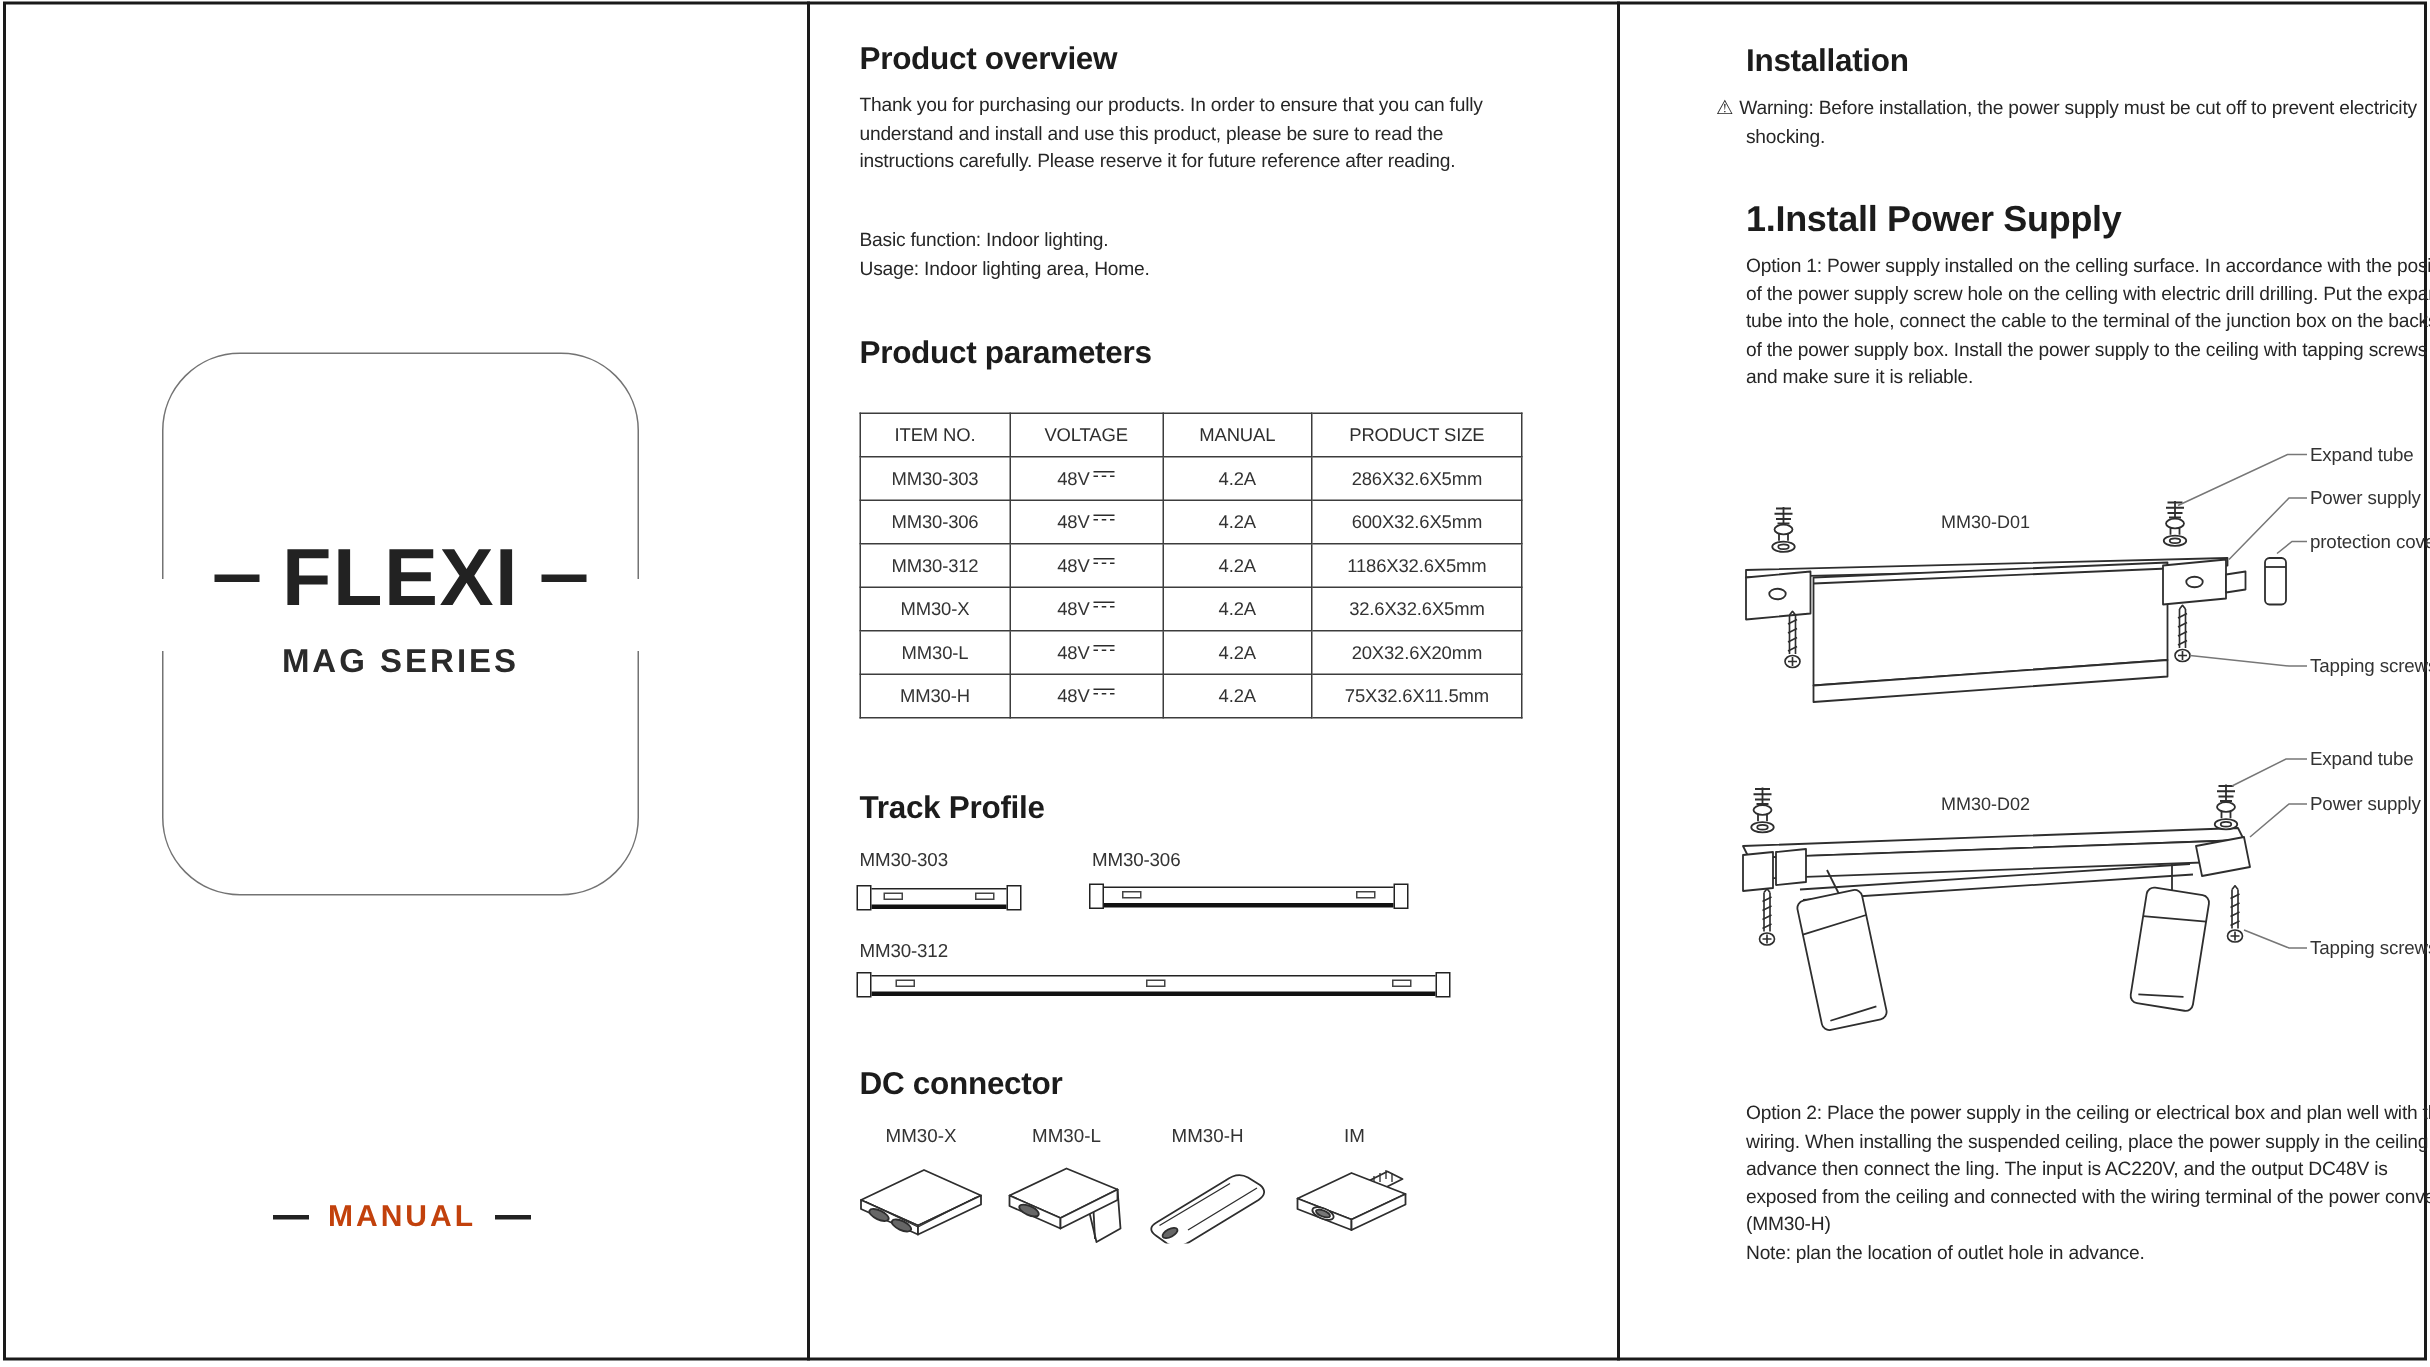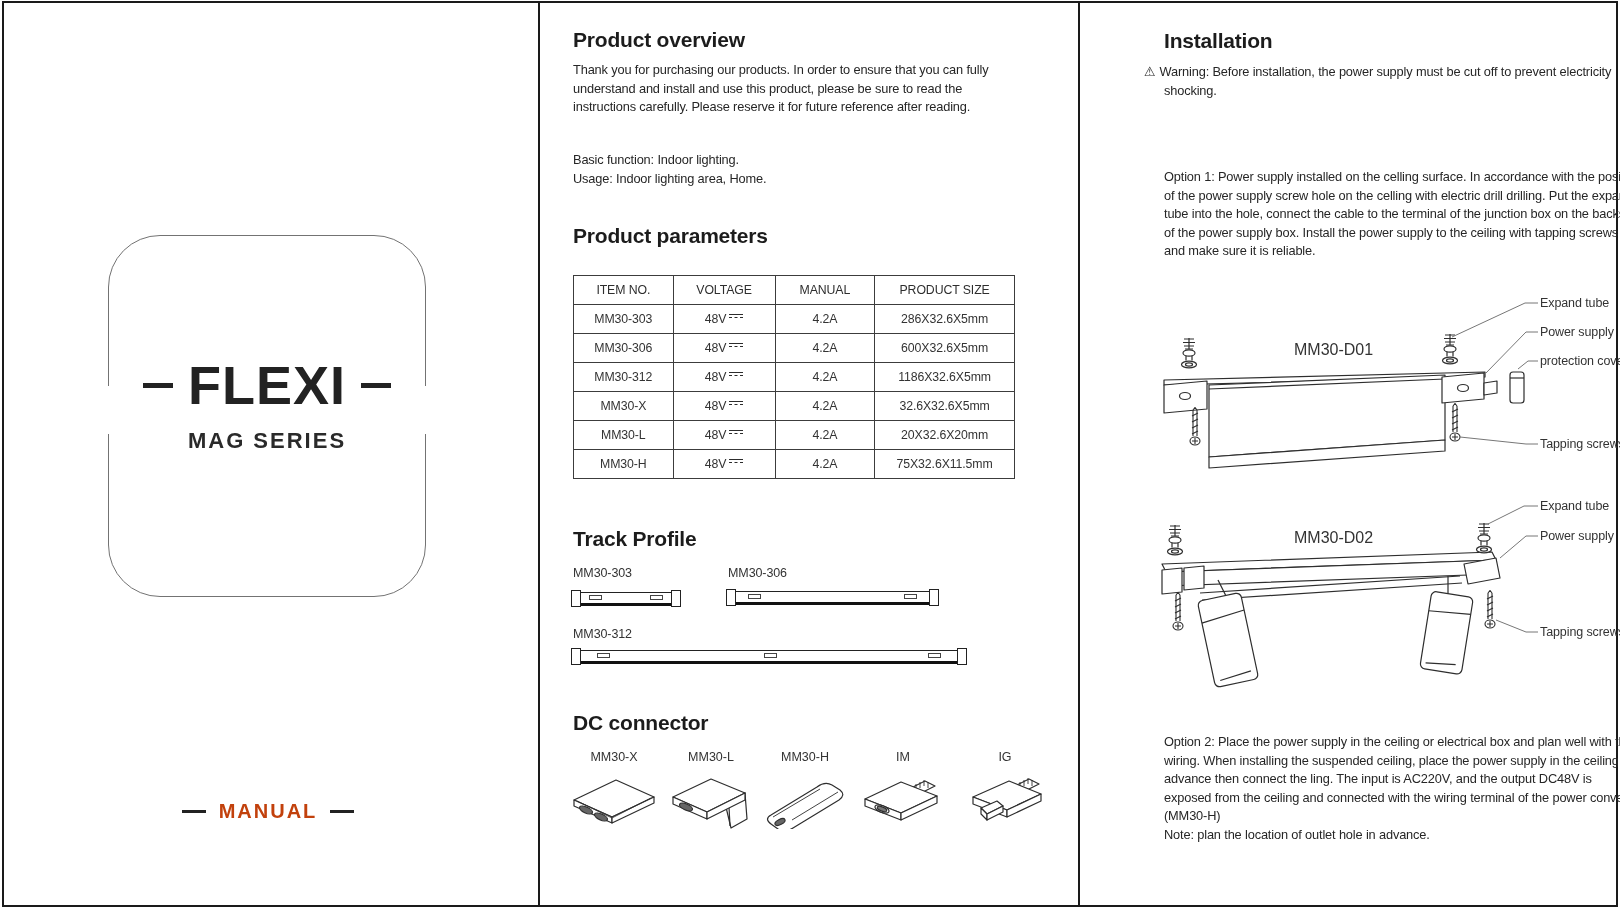--- a/index.html
+++ b/index.html
@@ -5,21 +5,21 @@
   html,body{margin:0;padding:0;background:#fff;}
   body{width:1620px;height:911px;position:relative;overflow:hidden;
        font-family:"Liberation Sans","DejaVu Sans",sans-serif;color:#222;}
   .frame{position:absolute;left:2px;top:1px;width:1612px;height:902px;border:2px solid #1a1a1a;}
   .vdiv{position:absolute;top:1px;width:2px;height:906px;background:#1a1a1a;}
   .panel{position:absolute;top:0;height:911px;}
   .h1{position:absolute;font-size:21px;font-weight:700;color:#1c1c1c;letter-spacing:-0.2px;}
   .h1.big{font-size:24px;}
   .body-text{position:absolute;font-size:12.8px;line-height:18.6px;letter-spacing:-0.15px;color:#262626;}
   .small-label{position:absolute;font-size:12.5px;color:#333;letter-spacing:-0.1px;}
-  .fig-label{position:absolute;font-size:16px;color:#333;}
+  .fig-label{position:absolute;font-size:12px;color:#333;}
 
   
   .logo-box{position:absolute;left:108px;top:235px;width:316px;height:360px;
             border:1px solid #737373;border-radius:52px;}
   .logo-gap{position:absolute;width:8px;height:48px;background:#fff;top:150px;}
   .logo-gap.l{left:-6px;} .logo-gap.r{right:-6px;}
   .logo-row{position:absolute;left:0;top:118px;width:100%;display:flex;align-items:center;justify-content:center;gap:15px;}
   .logo-dash{width:30px;height:5px;background:#222;}
   .brand{font-size:54px;font-weight:700;letter-spacing:1px;color:#222;}
   .series{position:absolute;left:0;top:192px;width:100%;text-align:center;
@@ -235,42 +235,28 @@
         <path d="M59,17 v6 M63,15 v6 M67,13 v6 M71,15 v6" fill="none" stroke-width="0.9"></path>
         <polygon points="8,32 44,15 80,29 44,46"></polygon>
         <polygon points="8,32 8,39 44,53 44,46"></polygon>
         <polygon points="80,29 80,36 44,53 44,46"></polygon>
         <ellipse cx="25" cy="42" rx="7.5" ry="3.4" transform="rotate(22 25 42)"></ellipse>
         <ellipse cx="25" cy="42" rx="5" ry="2" transform="rotate(22 25 42)" fill="#777"></ellipse>
       </g>
     </svg>
   </div>
 
-  <div class="dc-item" style="left:421px;top:750px">
-    <div class="lbl">IG</div>
-    <svg class="lineart" width="92" height="62" viewBox="0 0 92 62">
-      <g stroke="#2e2e2e" stroke-width="1.2" fill="#fff" stroke-linejoin="round">
-        <polygon points="58,18 70,12 80,17 68,23"></polygon>
-        <path d="M61,15 v6 M65,13 v6 M69,11 v6 M73,13 v6" fill="none" stroke-width="0.9"></path>
-        <polygon points="14,30 50,14 82,27 48,43"></polygon>
-        <polygon points="14,30 14,37 48,50 48,43"></polygon>
-        <polygon points="82,27 82,34 48,50 48,43"></polygon>
-        <polygon points="22,41 38,34 44,39 28,47"></polygon>
-        <polygon points="22,41 22,47 28,53 28,47"></polygon>
-        <polygon points="44,39 44,45 28,53 28,47"></polygon>
-      </g>
-    </svg>
-  </div>
 </div>
 
 <div class="panel" style="left:1130px;width:542px">
   <div class="h1" style="left:34px;top:29px">Installation</div>
 
   <div class="warning"><span class="warn-icon">⚠</span><span>Warning: Before installation, the power supply must be cut off to prevent electricity shocking.</span></div>
 
+  <div class="h1 big" style="left:34px;top:133px">1.Install Power Supply</div>
 
   <div class="body-text" style="left:34px;top:168px;width:478px">Option 1: Power supply installed on the celling surface. In accordance with the position of the power supply screw hole on the celling with electric drill drilling. Put the expand tube into the hole, connect the cable to the terminal of the junction box on the backside of the power supply box. Install the power supply to the ceiling with tapping screws and make sure it is reliable.</div>
 
   <div class="fig-label" style="left:164px;top:341px">MM30-D01</div>
   <svg class="lineart" style="position:absolute;left:0;top:285px" width="542" height="185" viewBox="0 0 542 185">
     <g stroke="#2e2e2e" stroke-width="1.2" fill="#fff" stroke-linejoin="round">
 
       <polygon points="34,95 355,87 355,92 34,100"></polygon>
 
       <polygon points="34,100 77,96 77,124 34,128"></polygon>

